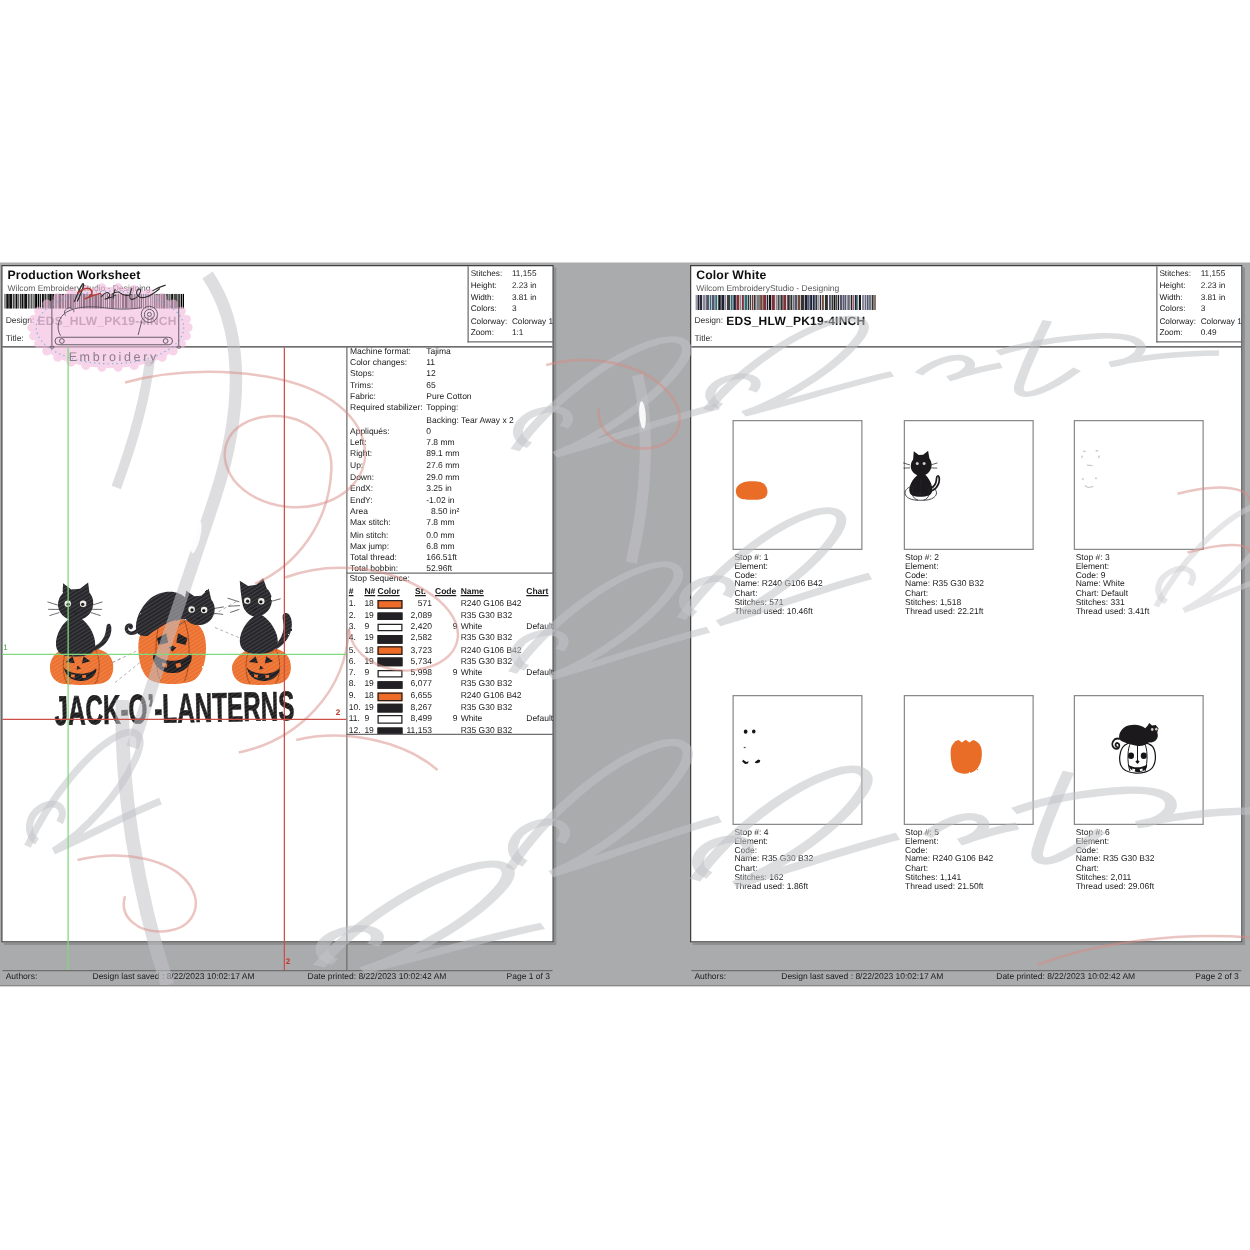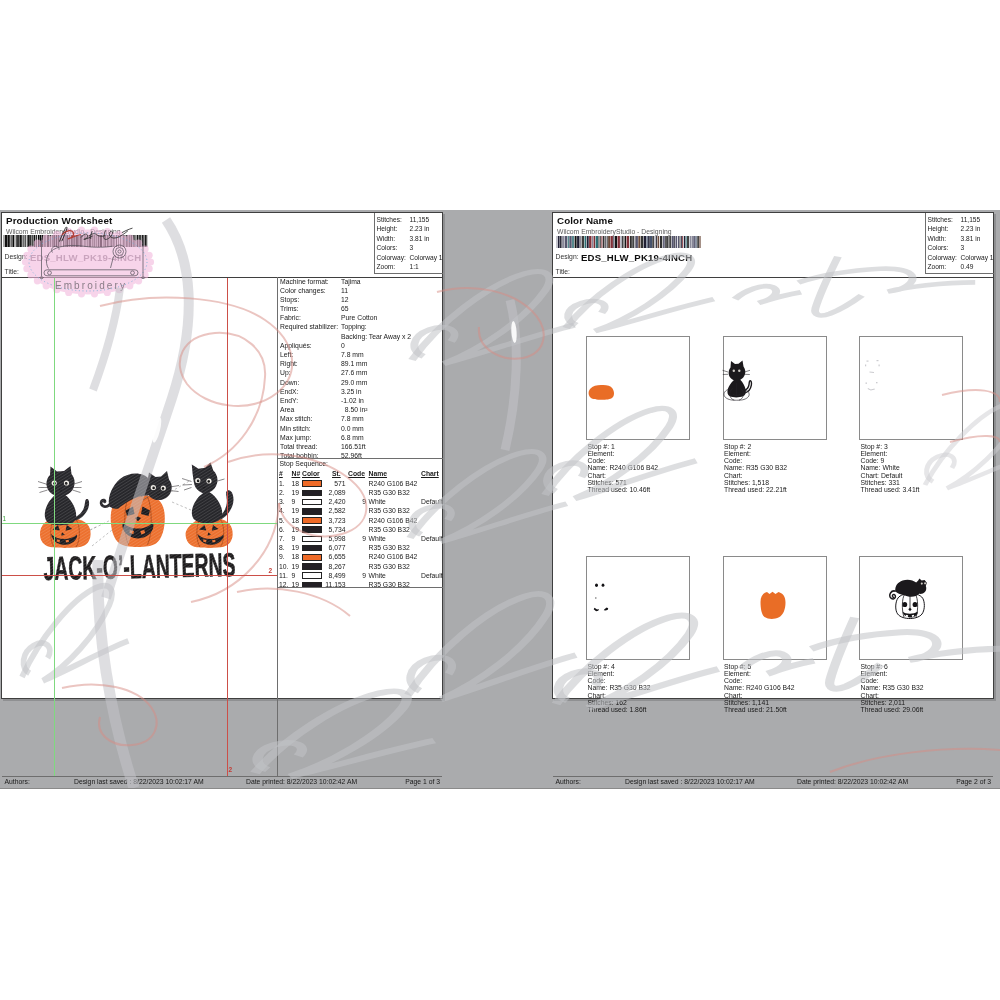--- a/index.html
+++ b/index.html
@@ -1,16 +1,16 @@
 <!DOCTYPE html>
 <html><head><meta charset="utf-8"><style>
 *{margin:0;padding:0;box-sizing:border-box}
 html,body{width:1000px;height:1000px;background:#fff;font-family:"Liberation Sans",sans-serif;position:relative;overflow:hidden}
 .ws{position:absolute;left:0;top:209.5px;width:1000px;height:579px;background:#aaabad;border-bottom:1.5px solid #8a8a8a}
-.page{position:absolute;top:212px;width:442px;height:487px;background:#fff;border:1.2px solid #3f3f3f;box-shadow:2px 2px 0 #8f9092}
+.page{position:absolute;top:212px;width:442px;height:542px;background:#fff;border:1.2px solid #3f3f3f;box-shadow:2px 2px 0 #8f9092}
 .t-title{position:absolute;left:4px;top:2px;font-size:9.8px;font-weight:bold;color:#0f0f0f;letter-spacing:0.1px}
 .t-app{position:absolute;left:4px;top:15px;font-size:6.8px;color:#5a5a5a}
 .t-design{position:absolute;left:2.5px;top:40px;font-size:6.8px;color:#333}
 .t-designv{position:absolute;left:28px;top:39px;font-size:9.6px;font-weight:bold;color:#0f0f0f;letter-spacing:0.2px}
 .t-titlel{position:absolute;left:2.5px;top:55px;font-size:6.8px;color:#333}
 .ibox{position:absolute;left:371.5px;top:0px;width:69.5px;height:61px;border:1px solid #6e6e6e;border-top:none;border-right:none;font-size:6.6px;color:#1a1a1a;padding:1.8px 0 0 2px}
 .ibr{height:9.45px;line-height:9.45px;white-space:nowrap}
 .ibl{display:inline-block;width:33px}
 .hline{position:absolute;left:0;top:63.5px;width:440px;height:0;border-top:1.1px solid #3f3f3f}
 .footer{position:absolute;left:0;top:562.5px;width:440px;height:10px;border-top:1px solid #6e6e6e;font-size:6.8px;color:#1a1a1a}
@@ -483,21 +483,21 @@
 <path d="M59.5 241.5 C62 235 64.5 229.5 65.8 227.5 C66.8 226.2 67.3 227.5 66.5 230 C65.2 233.8 63 238.3 61.8 241.2" stroke="#2e2e2e" stroke-width="1"></path>
 <path d="M62 235 C65.5 230.5 71 229.5 73 232.2 C75 235 71.5 238.5 67.8 239 C72.3 237.3 78 235 80.8 234.5" stroke="#b63a30" stroke-width="1.2"></path>
 <path d="M81 237.5 C83.8 233.8 86.6 233.3 87.5 235.1 C88.4 237 86.1 239.3 83.8 239.3 C86.6 238.9 90.3 237.5 92.6 236.1 M92.2 231.1 C90.8 234.8 90.3 237.6 90.8 239 M89.4 235.5 C92.2 233.6 95 233.2 96.4 234.5 C98.2 236.4 102.4 236.9 105.2 235.5 M105.6 230.4 C103.8 234.6 103.4 237.8 104.3 238.9 C105.7 240.4 108.9 238.7 110.8 236.4 C112.6 234.1 113.1 231.8 111.7 231.3 C110.3 230.8 108.9 232.7 109.4 235 C109.8 237.3 112.6 238.7 116.3 237.8 C120 236.9 124.6 233.6 127.9 230.8 M121.9 232.7 C124.2 231.3 129.3 229 132.5 228.1" stroke="#2e2e2e" stroke-width="0.85"></path>
 </g>
 
 <text x="91" y="288.5" font-family="Liberation Sans, sans-serif" font-size="10" letter-spacing="2.1" fill="#8a7d88" text-anchor="middle">Embroidery</text>
 </svg>
 
 <div class="page" style="left:552px">
 
-  <div class="t-title">Color Name</div>
+  <div class="t-title">Color White</div>
 
   <div class="t-app">Wilcom EmbroideryStudio - Designing</div>
 
   <svg style="position:absolute;left:3px;top:22.5px;width:150px;height:12px" viewBox="0 0 150 12">
       <rect x="0.5" y="0" width="1" height="12" fill="#8a8a9a"></rect>
       <rect x="2.0" y="0" width="1.6" height="12" fill="#1f1f33"></rect>
       <rect x="4.0" y="0" width="1.6" height="12" fill="#2a2a38"></rect>
       <rect x="6.1" y="0" width="2.4" height="12" fill="#8a8a9a"></rect>
       <rect x="8.9" y="0" width="2.4" height="12" fill="#56566e"></rect>
       <rect x="11.8" y="0" width="1" height="12" fill="#2e6e73"></rect>

